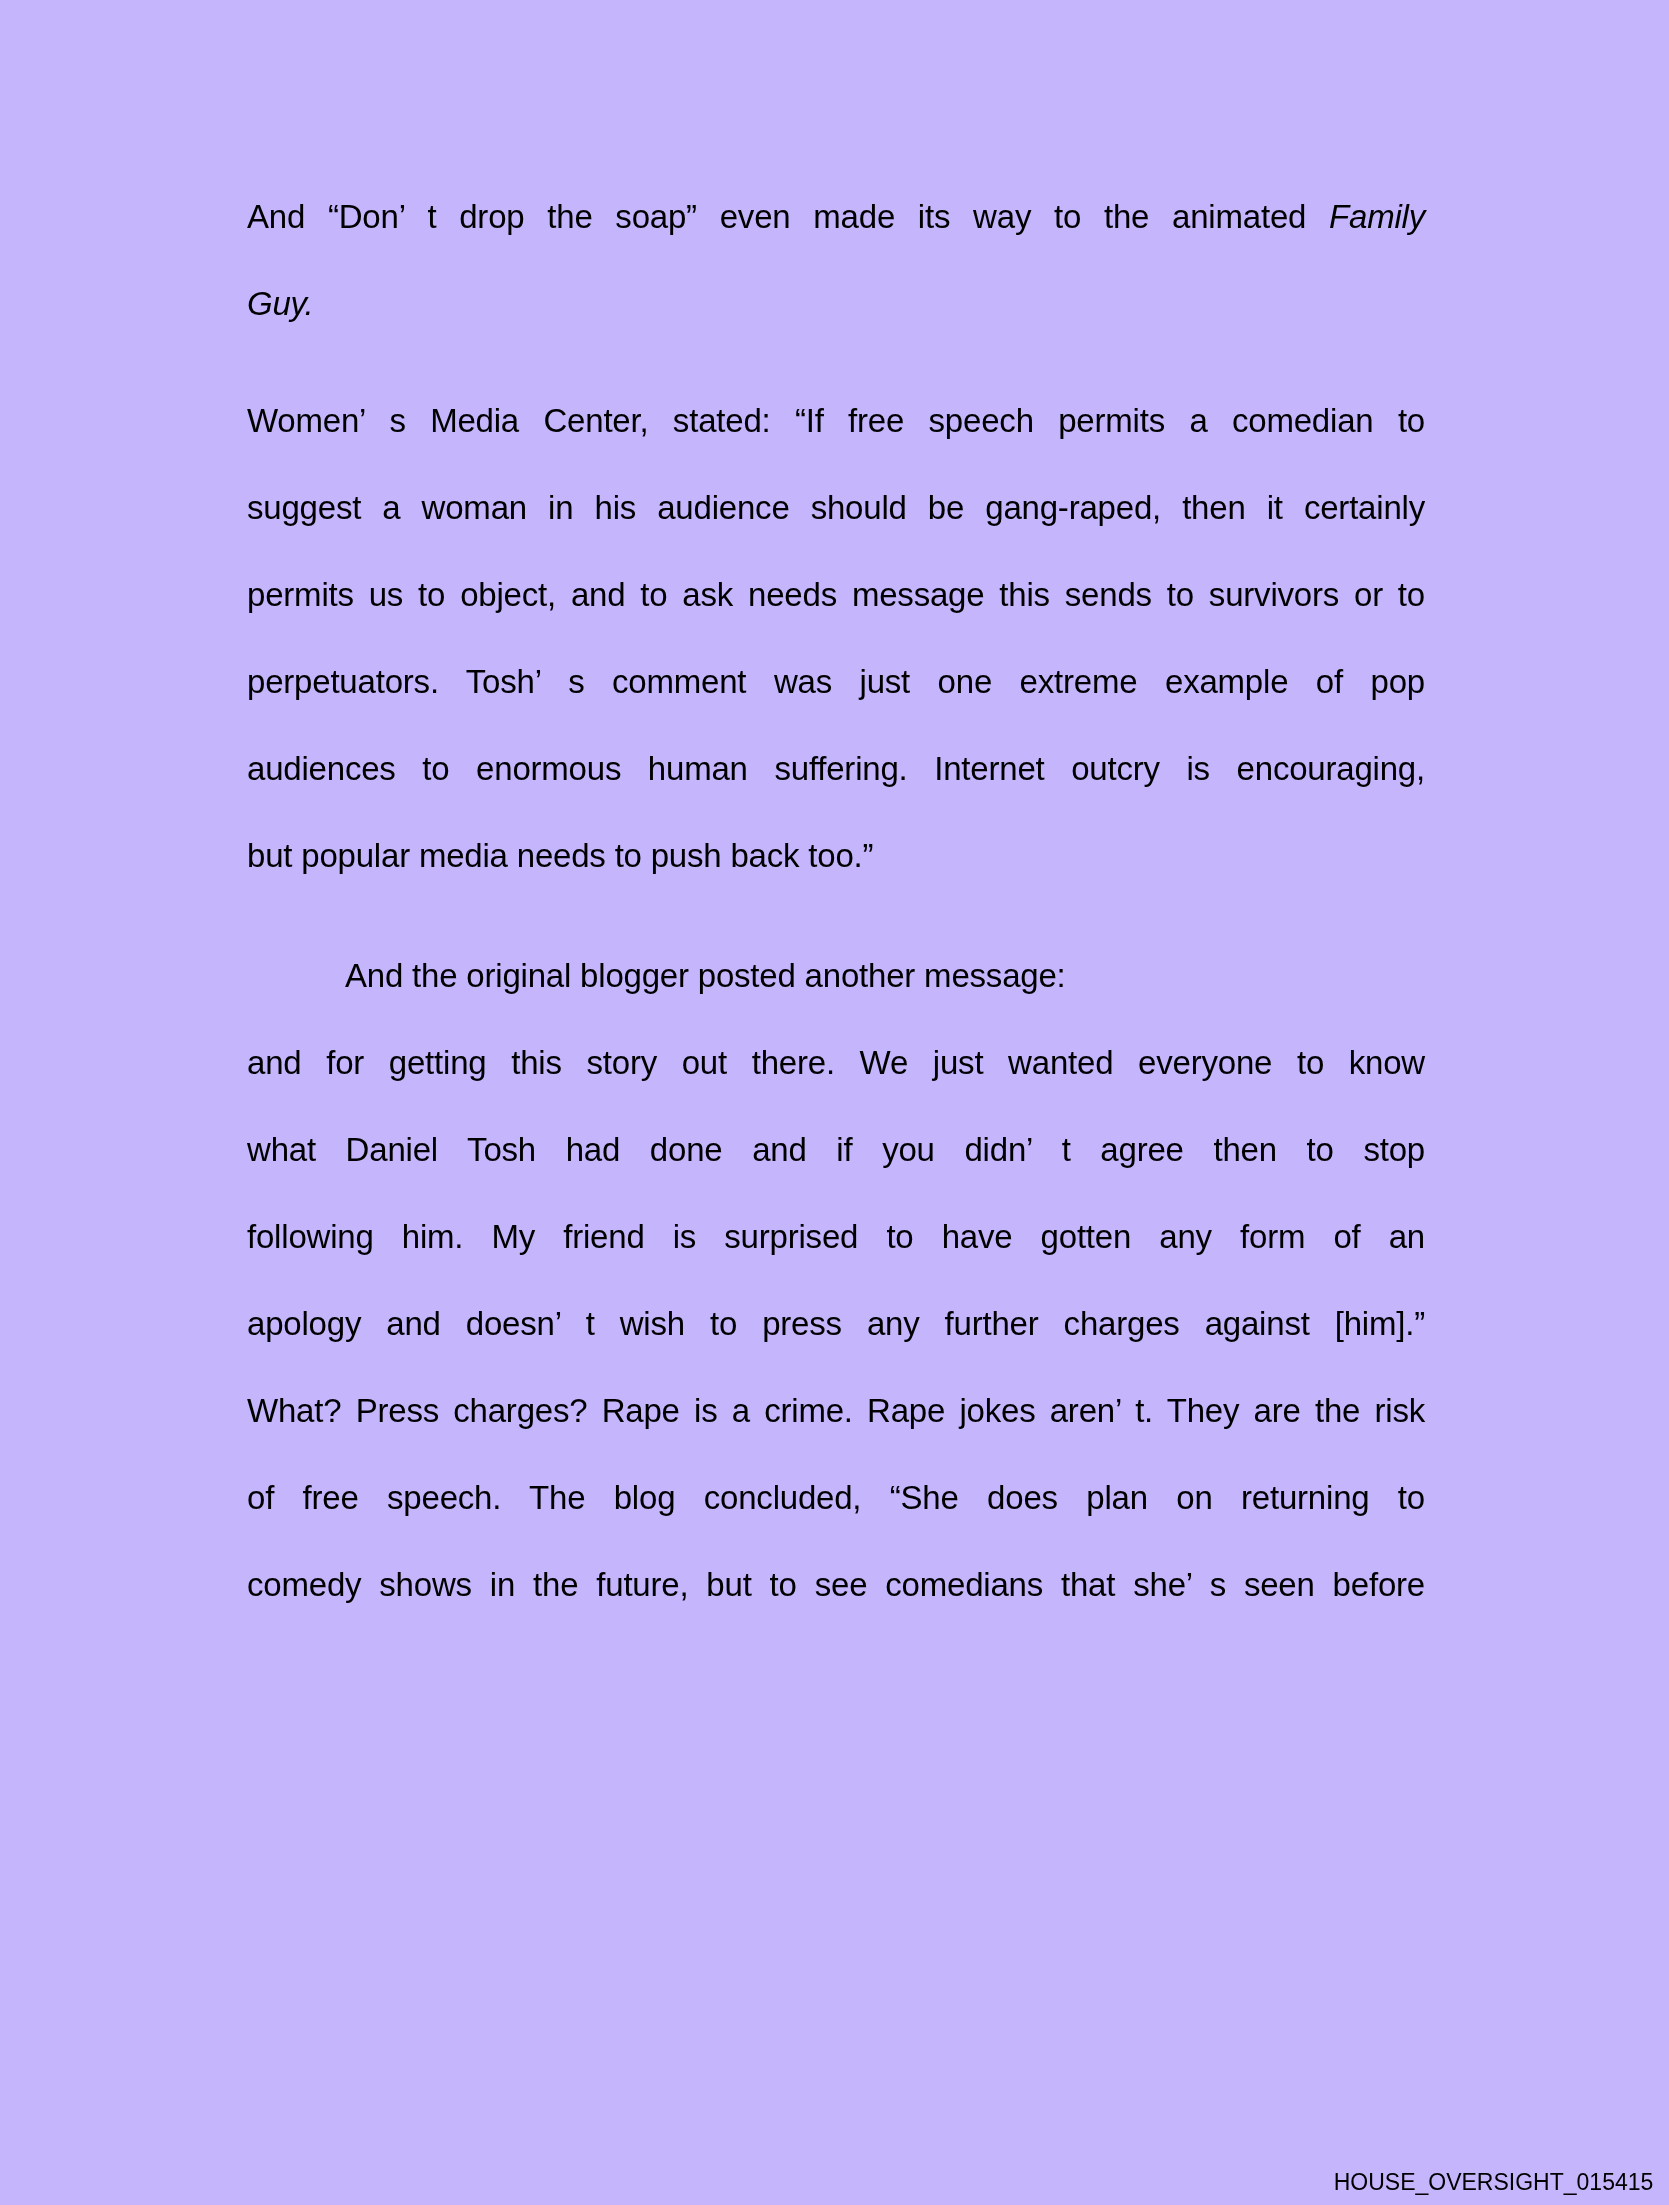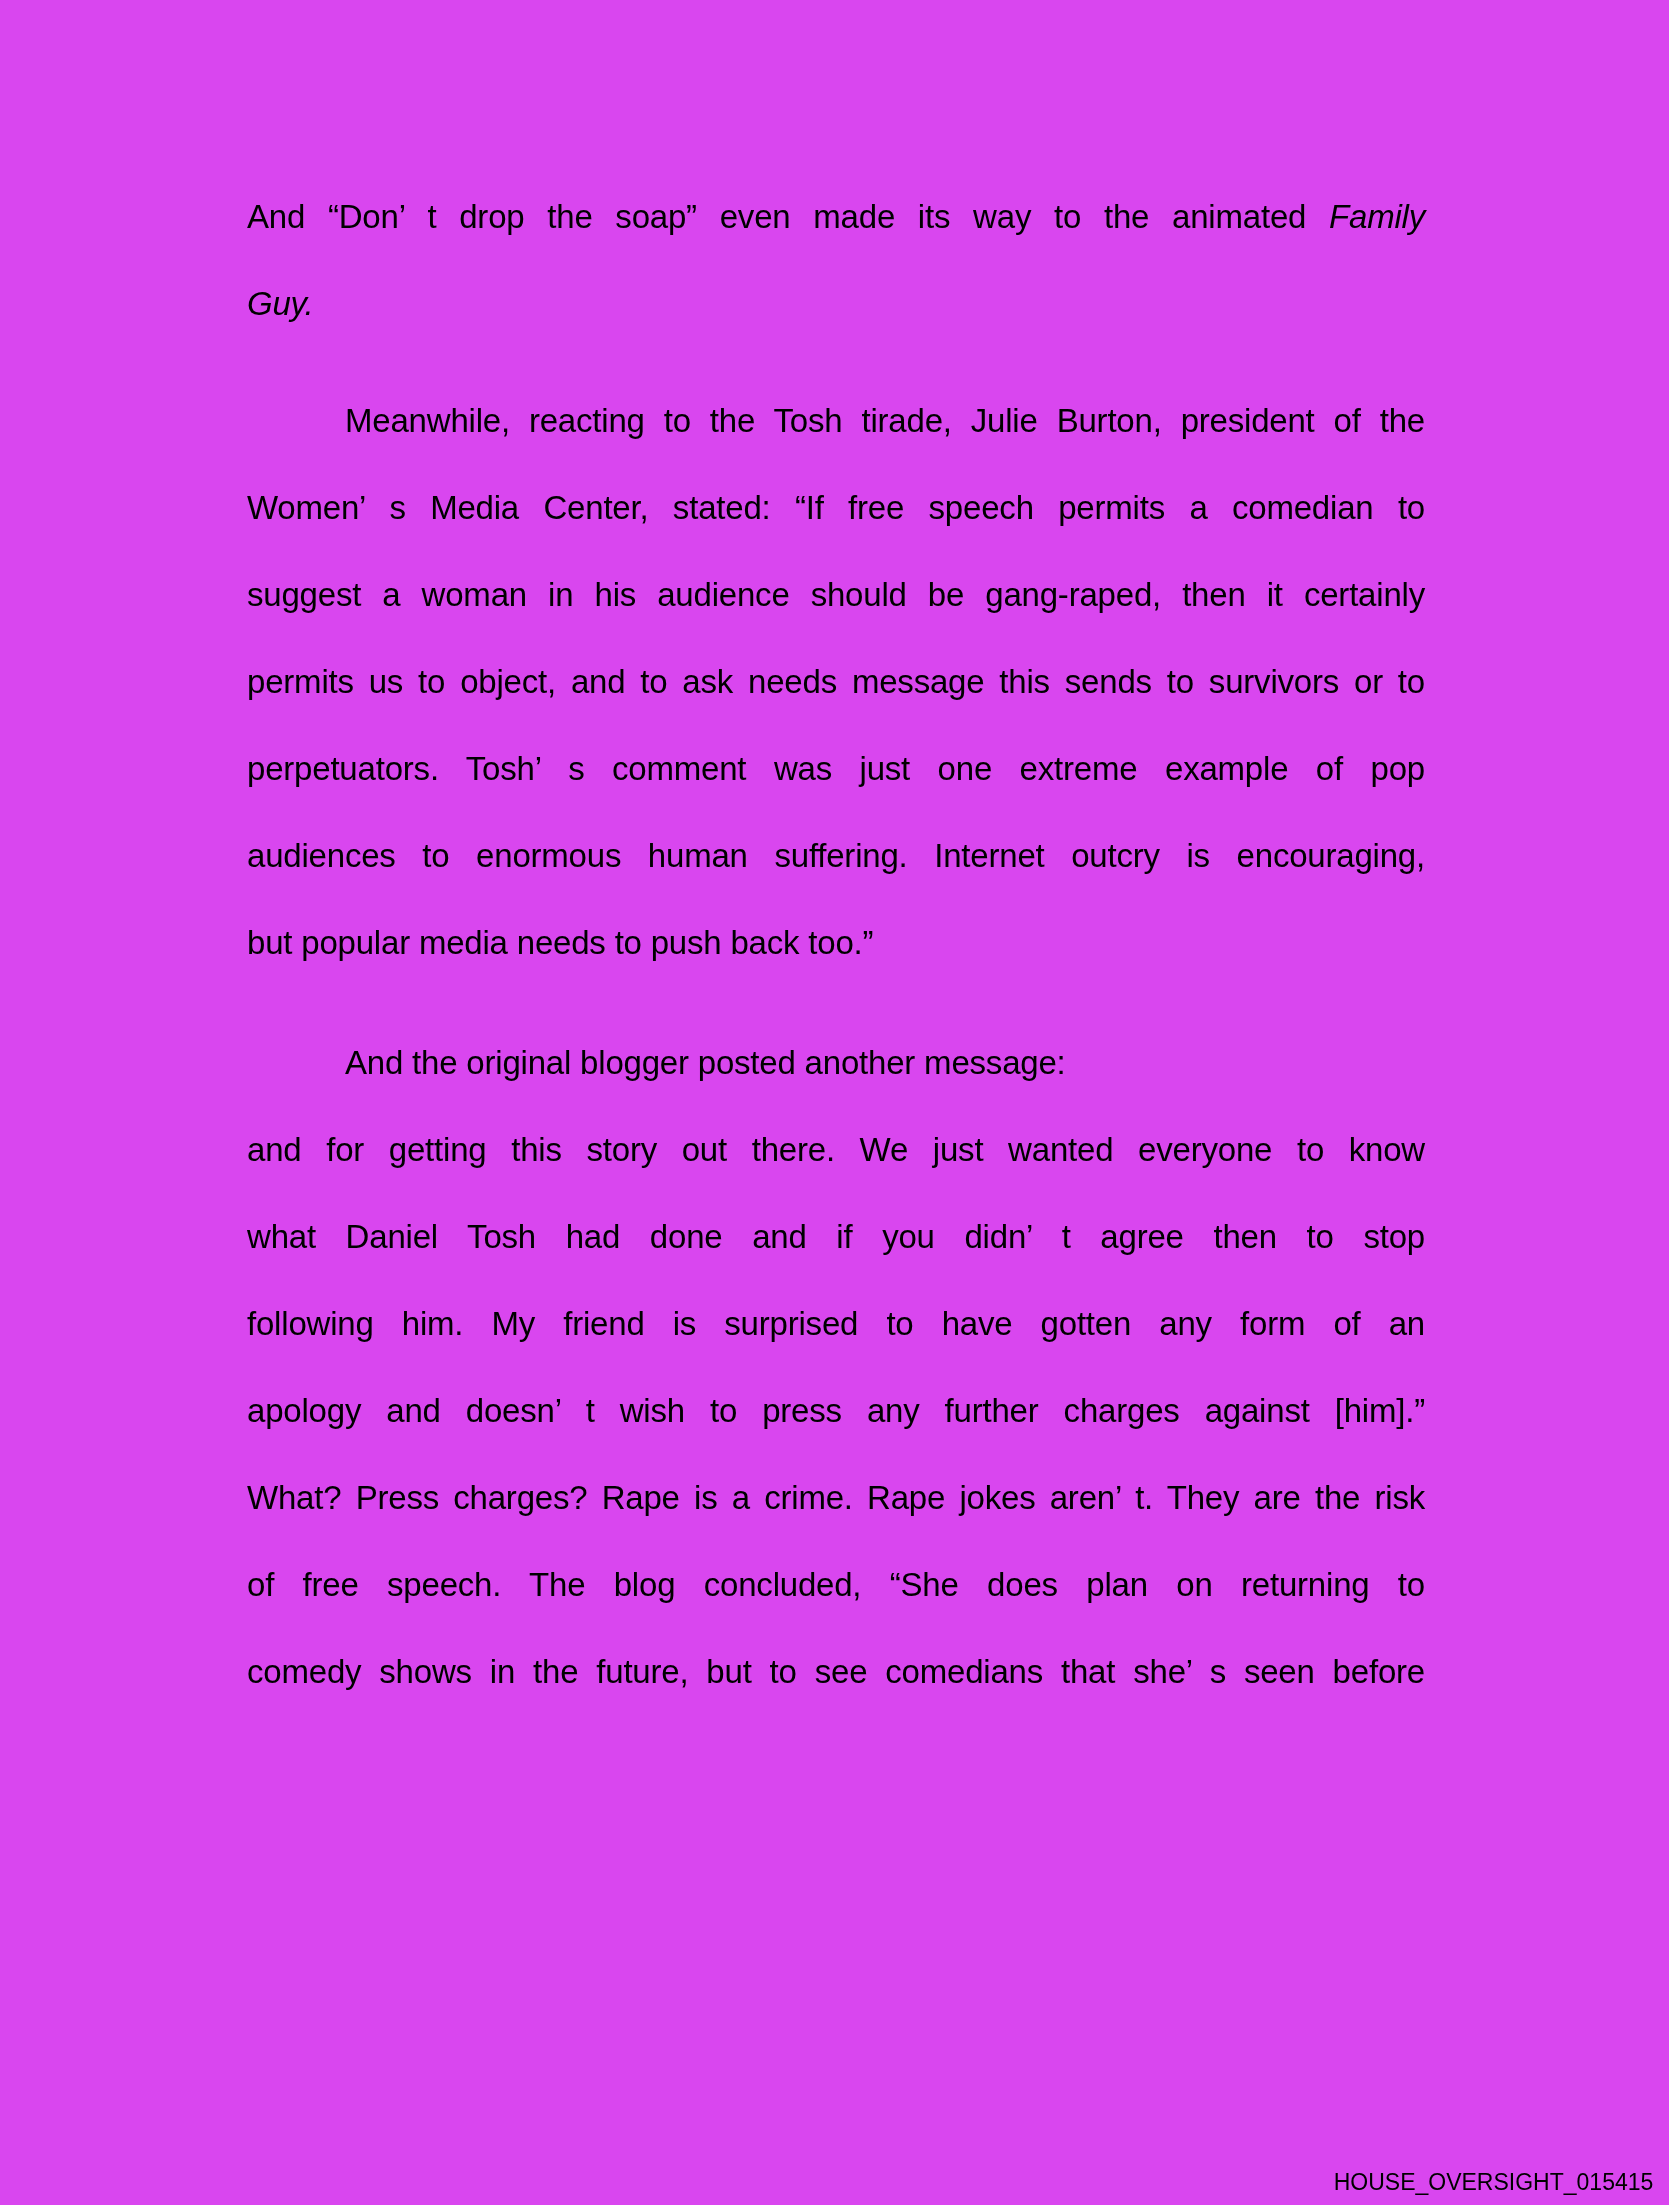--- a/index.html
+++ b/index.html
@@ -4,21 +4,21 @@
 <style>
   html, body {
     margin: 0;
     padding: 0;
     background: #ffffff;
   }
   .page {
     position: relative;
     width: 1669px;
     height: 2205px;
-    background: #d946ef;
+    background: #c4b5fd;
     overflow: hidden;
     font-family: "Liberation Sans", "DejaVu Sans", sans-serif;
     color: #000000;
   }
   .content {
     position: absolute;
     left: 247px;
     top: 173px;
     width: 1178px;
     font-size: 33px;
@@ -59,21 +59,20 @@
 
 <div class="page">
   <div class="content">
 
     <p class="para">
       <span class="ln"><span>And “Don’ t drop the soap” even made its way to the animated </span><span class="it">Family</span></span>
       <span class="ln last"><span class="it">Guy.</span></span>
     </p>
 
     <p class="para sp46">
-      <span class="ln indent"><span>Meanwhile, reacting to the Tosh tirade, Julie Burton, president of the</span></span>
       <span class="ln"><span>Women’ s Media Center, stated: “If free speech permits a comedian to</span></span>
       <span class="ln"><span>suggest a woman in his audience should be gang-raped, then it certainly</span></span>
       <span class="ln"><span>permits us to object, and to ask needs message this sends to survivors or to</span></span>
       <span class="ln"><span>perpetuators. Tosh’ s comment was just one extreme example of pop</span></span>
       <span class="ln"><span>audiences to enormous human suffering. Internet outcry is encouraging,</span></span>
       <span class="ln last"><span>but popular media needs to push back too.”</span></span>
     </p>
 
     <p class="para sp50">
       <span class="ln indent last"><span>And the original blogger posted another message:</span></span>

